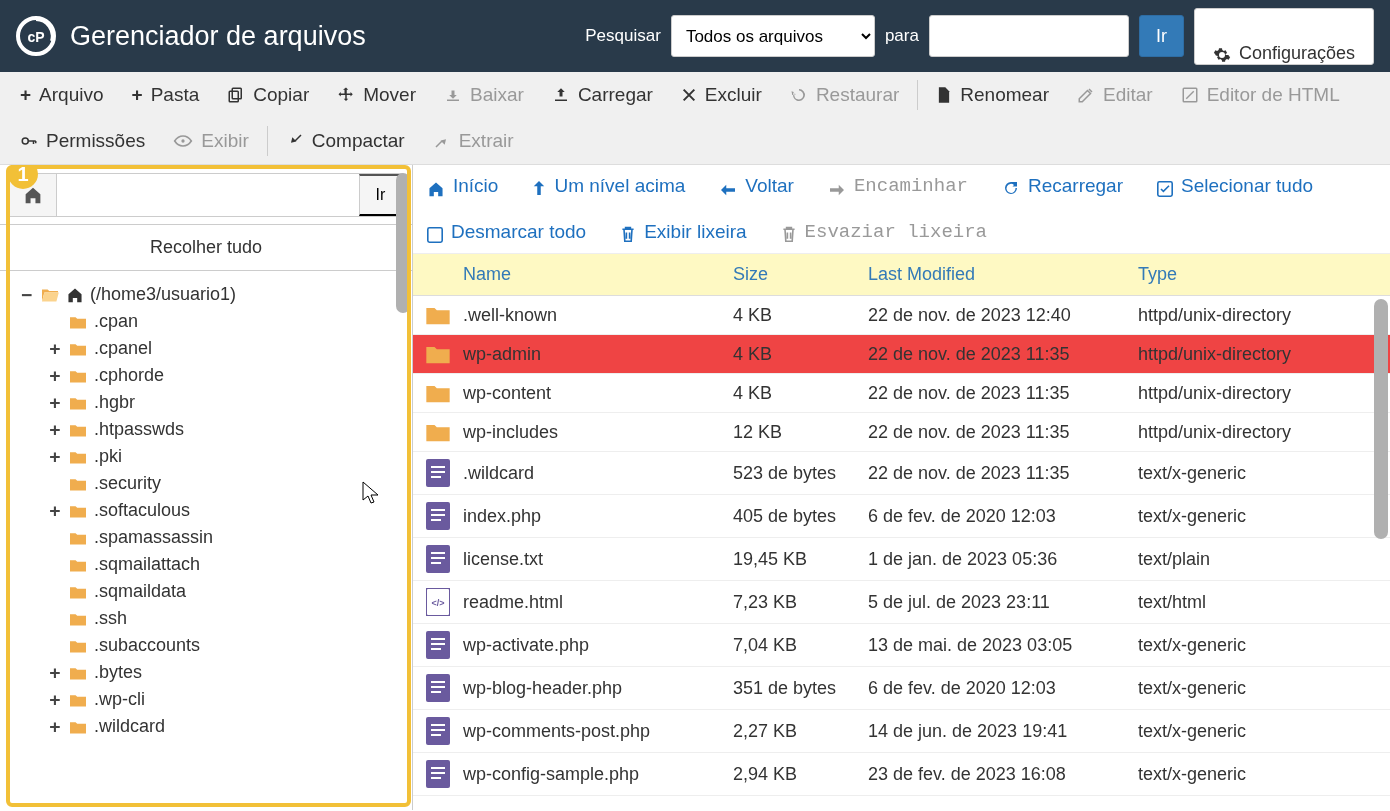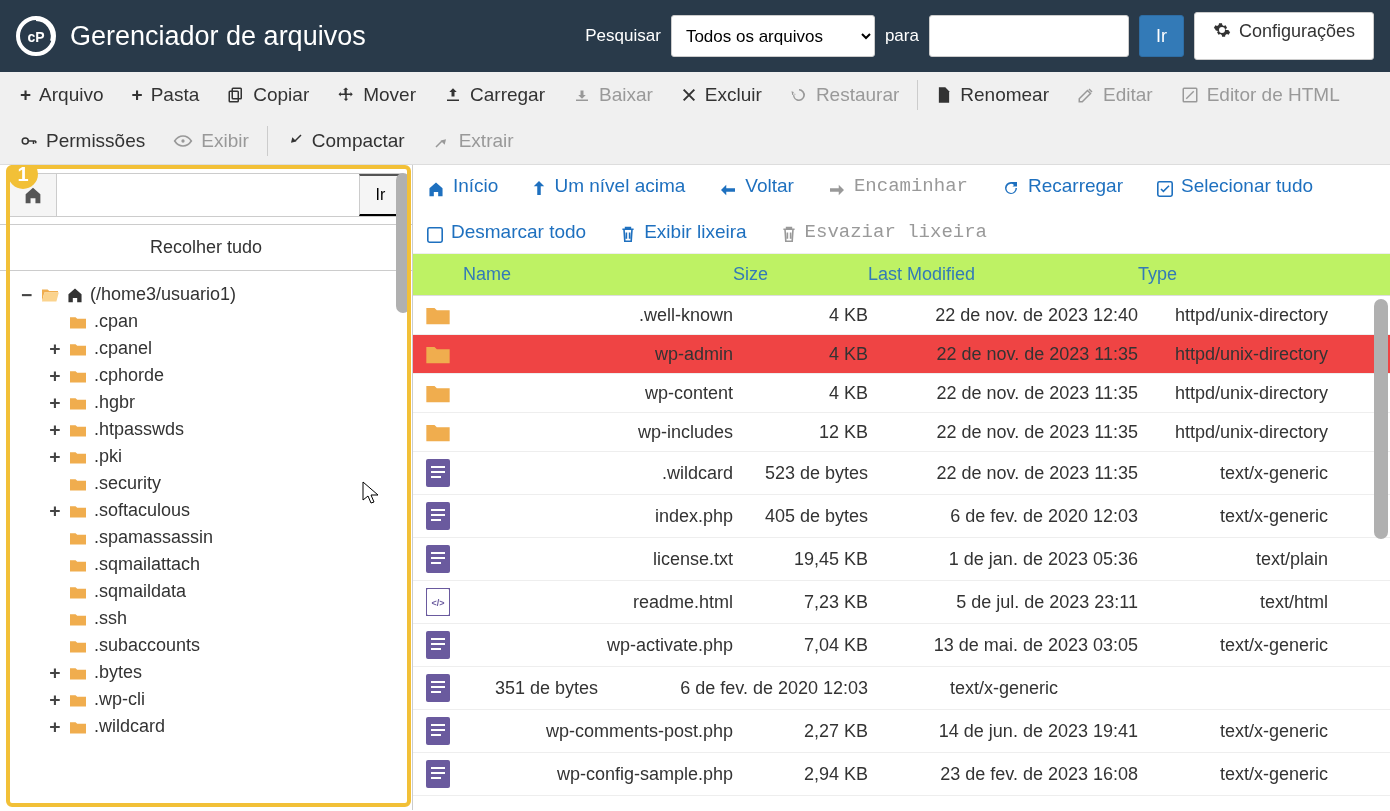--- a/index.html
+++ b/index.html
@@ -8,21 +8,21 @@
   
   .header { background: #293a4a; color: #fff; height: 72px; display: flex; align-items: center; padding: 0 16px; }
   .logo-wrap { display: flex; align-items: center; gap: 14px; }
   .logo { width: 40px; height: 40px; }
   .app-title { font-size: 27px; font-weight: 400; color: #fff; }
   .search-area { margin-left: auto; display: flex; align-items: center; gap: 10px; }
   .search-label { font-size: 17px; color: #fff; }
   .search-select { height: 42px; font-size: 17px; padding: 0 10px; border: 1px solid #ccc; border-radius: 3px; background: #fff; width: 204px; }
   .search-input { height: 42px; font-size: 17px; padding: 0 10px; border: 1px solid #ccc; border-radius: 3px; background: #fff; width: 200px; }
   .go-btn { height: 42px; padding: 0 16px; background: #337ab7; color: #fff; border: 1px solid #2e6da4; border-radius: 3px; font-size: 18px; cursor: pointer; }
-  .settings-btn { height: 48px; padding: 8px 18px; background: #fff; color: #333; border: 1px solid #ccc; border-radius: 3px; font-size: 18px; cursor: pointer; display: flex; align-items: flex-start; gap: 8px; }
+  .settings-btn { height: 57px; padding: 0 18px; background: #fff; color: #333; border: 1px solid #ccc; border-radius: 3px; font-size: 18px; cursor: pointer; display: flex; align-items: flex-end; gap: 8px; }
   
   
   .toolbar { background: #f0f0f0; border-bottom: 1px solid #ddd; display: flex; flex-wrap: wrap; align-items: center; padding: 0 6px; }
   .tb-item { padding: 12px 14px; font-size: 19px; color: #333; cursor: pointer; display: flex; align-items: center; gap: 8px; border: none; background: transparent; }
   .tb-item.disabled { color: #999; cursor: default; }
   .tb-sep { width: 1px; height: 30px; background: #ccc; margin: 0 4px; }
   
   
   .main { display: flex; height: calc(811px - 72px - 94px); position: relative; }
   
@@ -43,30 +43,30 @@
   .vscroll { position: absolute; right: 0; top: 8px; width: 18px; height: 285px; background: transparent; }
   .vscroll-thumb { background: #b0b0b0; border-radius: 9px; width: 14px; margin-left:2px; height: 140px; }
   
   
   .file-panel { flex: 1; display: flex; flex-direction: column; position: relative; }
   .file-toolbar { padding: 10px 14px; display: flex; flex-wrap: wrap; gap: 24px 34px; border-bottom: 1px solid #eee; font-size: 19px; }
   .ft-link { color: #1e70bf; display: inline-flex; align-items: flex-end; gap: 8px; cursor: pointer; }
   .ft-link.disabled { color: #999; cursor: default; font-family: Liberation Mono, monospace; }
   
   .file-table { flex: 1; overflow: hidden; position: relative; }
-  .file-header { display: flex; background: #bef264; border-bottom: 1px solid #ddd; color: #337ab7; font-size: 18px; padding: 10px 0; }
+  .file-header { display: flex; background: #fef9c3; border-bottom: 1px solid #ddd; color: #337ab7; font-size: 18px; padding: 10px 0; }
   .col-icon { width: 50px; }
   .col-name { width: 270px; padding-left: 0; }
   .col-size { width: 135px; }
   .col-mod { width: 270px; }
   .col-type { width: 190px; }
   .file-body { overflow-y: auto; height: calc(100% - 44px); }
   .file-row { display: flex; align-items: center; border-bottom: 1px solid #eee; padding: 7px 0; font-size: 18px; color: #333; cursor: pointer; }
   .file-row.selected { background: #ef4444; }
-  .file-row .cell { overflow: hidden; text-overflow: ellipsis; white-space: nowrap; text-align: right; }
+  .file-row .cell { overflow: hidden; text-overflow: ellipsis; white-space: nowrap; }
   .file-row .icon-cell { display:flex; justify-content:center; }
   .folder-icon { color: #f0ad4e; }
   
   .vscroll-r { position: absolute; right: 0; top: 45px; width: 18px; height: 560px; }
   .vscroll-r-thumb { background: #b0b0b0; border-radius: 9px; width: 14px; height: 240px; position: absolute; top: 0; left: 2px;}
   
   .cursor { position: absolute; left: 362px; top: 316px; pointer-events: none; z-index: 10; }
 
   
   svg { display: block; }
@@ -121,35 +121,35 @@
       <span>Copiar</span>
     </button>
   <button class="tb-item">
       <span>
         <svg width="18" height="18" viewBox="0 0 24 24">
           <path d="M12 2l3 3h-2v5h5V8l3 3-3 3v-2h-5v5h2l-3 3-3-3h2v-5H5v2l-3-3 3-3v2h5V5H8z" fill="#333"></path>
         </svg>
       </span>
       <span>Mover</span>
     </button>
+  <button class="tb-item disabled">
+      <span>
+        <svg width="18" height="18" viewBox="0 0 24 24">
+          <path d="M12 17l-5-5h3V6h4v6h3z M4 18h16v2H4z" fill="#999"></path>
+        </svg>
+      </span>
+      <span>Baixar</span>
+    </button>
   <button class="tb-item">
       <span>
         <svg width="18" height="18" viewBox="0 0 24 24">
           <path d="M12 3l5 5h-3v6h-4V8H7z M4 18h16v2H4z" fill="#333"></path>
         </svg>
       </span>
       <span>Carregar</span>
-    </button>
-  <button class="tb-item disabled">
-      <span>
-        <svg width="18" height="18" viewBox="0 0 24 24">
-          <path d="M12 17l-5-5h3V6h4v6h3z M4 18h16v2H4z" fill="#999"></path>
-        </svg>
-      </span>
-      <span>Baixar</span>
     </button>
   <button class="tb-item">
       <span>
         <svg width="16" height="16" viewBox="0 0 24 24">
           <path d="M4 4l16 16M20 4L4 20" stroke="#333" stroke-width="3"></path>
         </svg>
       </span>
       <span>Excluir</span>
     </button>
   <button class="tb-item disabled">
@@ -616,20 +616,21 @@
             <div class="cell col-icon icon-cell">
               <span>
                 <svg width="24" height="28" viewBox="0 0 24 28">
                   <rect width="24" height="28" rx="2" fill="#6a5a9e"></rect>
                   <rect x="5" y="7" width="14" height="2" fill="#fff"></rect>
                   <rect x="5" y="12" width="14" height="2" fill="#fff"></rect>
                   <rect x="5" y="17" width="10" height="2" fill="#fff"></rect>
                 </svg>
               </span>
             </div>
+            <div class="cell col-name">wp-blog-header.php</div>
             <div class="cell col-size">351 de bytes</div>
             <div class="cell col-mod">6 de fev. de 2020 12:03</div>
             <div class="cell col-type">text/x-generic</div>
           </div>
           <div class="file-row">
             <div class="cell col-icon icon-cell">
               <span>
                 <svg width="24" height="28" viewBox="0 0 24 28">
                   <rect width="24" height="28" rx="2" fill="#6a5a9e"></rect>
                   <rect x="5" y="7" width="14" height="2" fill="#fff"></rect>

